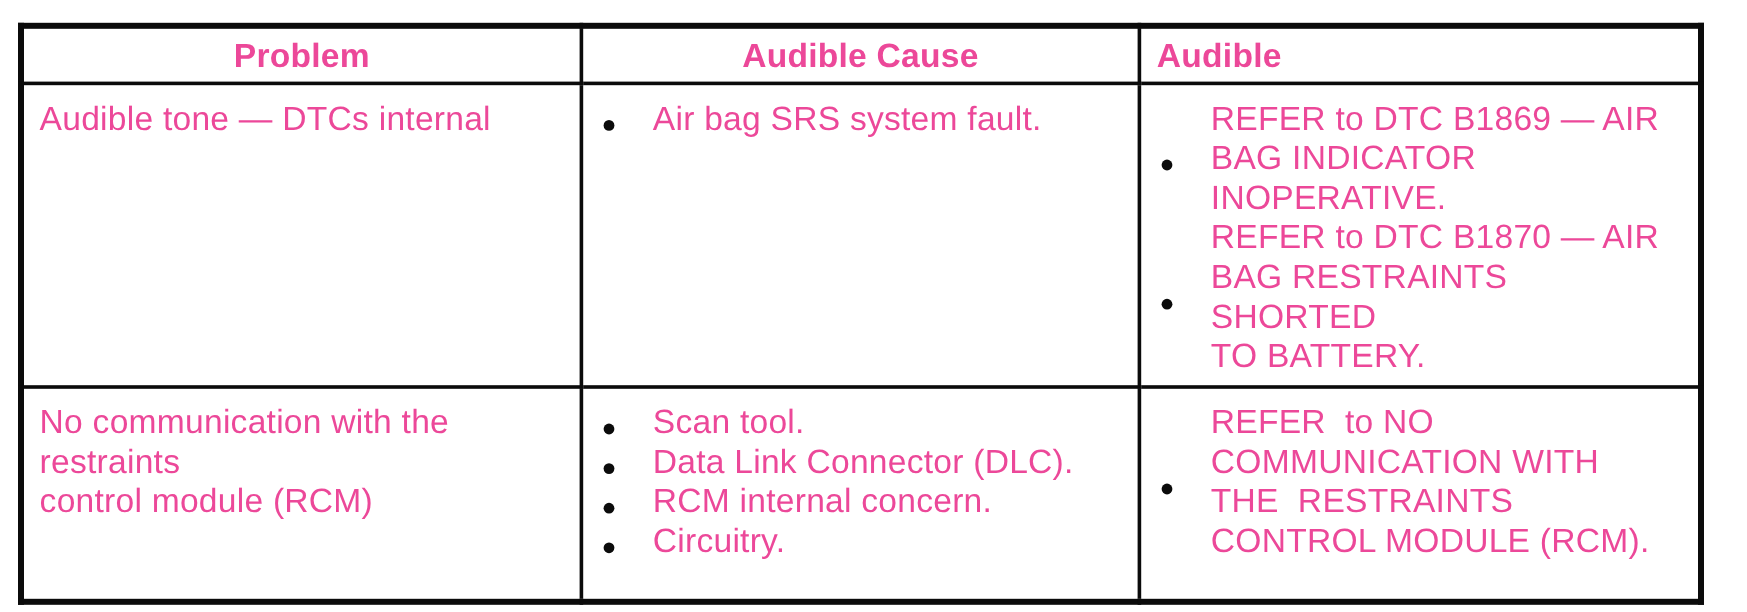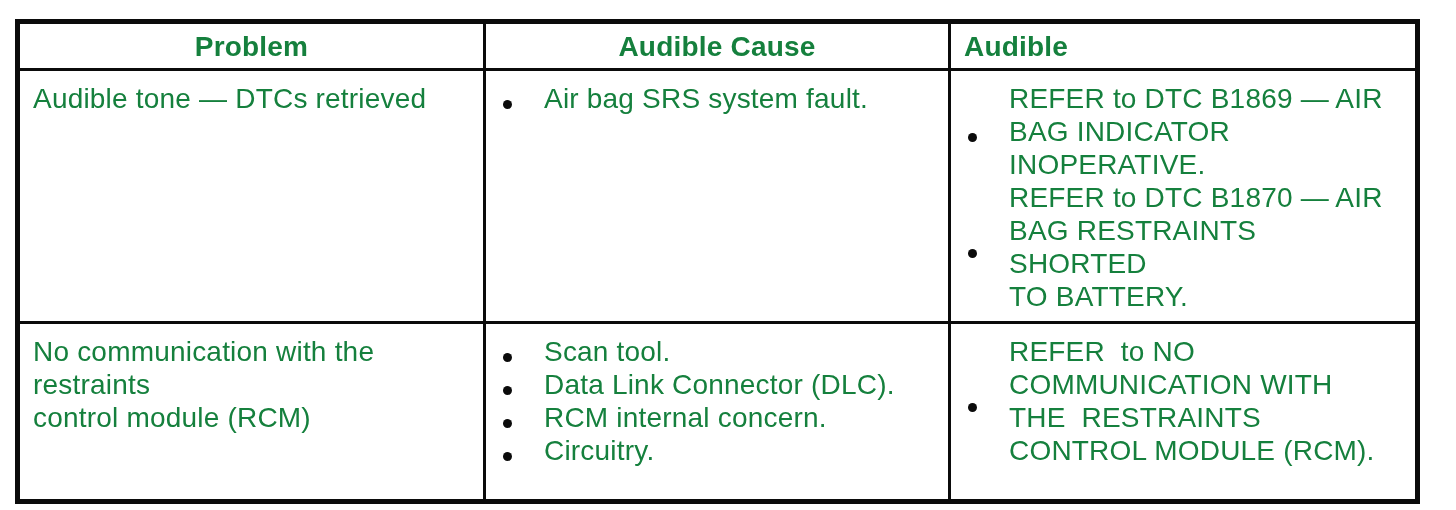--- a/index.html
+++ b/index.html
@@ -8,21 +8,21 @@
     background: #ffffff;
     width: 1456px;
     height: 510px;
     overflow: hidden;
   }
   .page {
     position: relative;
     width: 1456px;
     height: 510px;
     font-family: "Liberation Sans", sans-serif;
-    color: #15803d;
+    color: #ec4899;
   }
   table.diag-table {
     position: absolute;
     left: 15px;
     top: 19px;
     width: 1400px;
     height: 469px;
     border-collapse: collapse;
     table-layout: fixed;
     background: #ffffff;
@@ -101,21 +101,21 @@
     <thead>
       <tr>
         <th>Problem</th>
         <th>Audible Cause</th>
         <th class="left">Audible</th>
       </tr>
     </thead>
     <tbody>
       <tr class="row-1">
         <td class="problem-cell">
-          <div class="cell-pad pre">Audible tone — DTCs retrieved</div>
+          <div class="cell-pad pre">Audible tone — DTCs internal</div>
         </td>
         <td class="cause-cell">
           <div class="cell-pad">
             <div class="bullet-item">
               <span class="bullet-col">
                   <span class="dot"></span>
                 </span>
               <span class="bullet-text pre">Air bag SRS system fault.</span>
             </div>
           </div>

